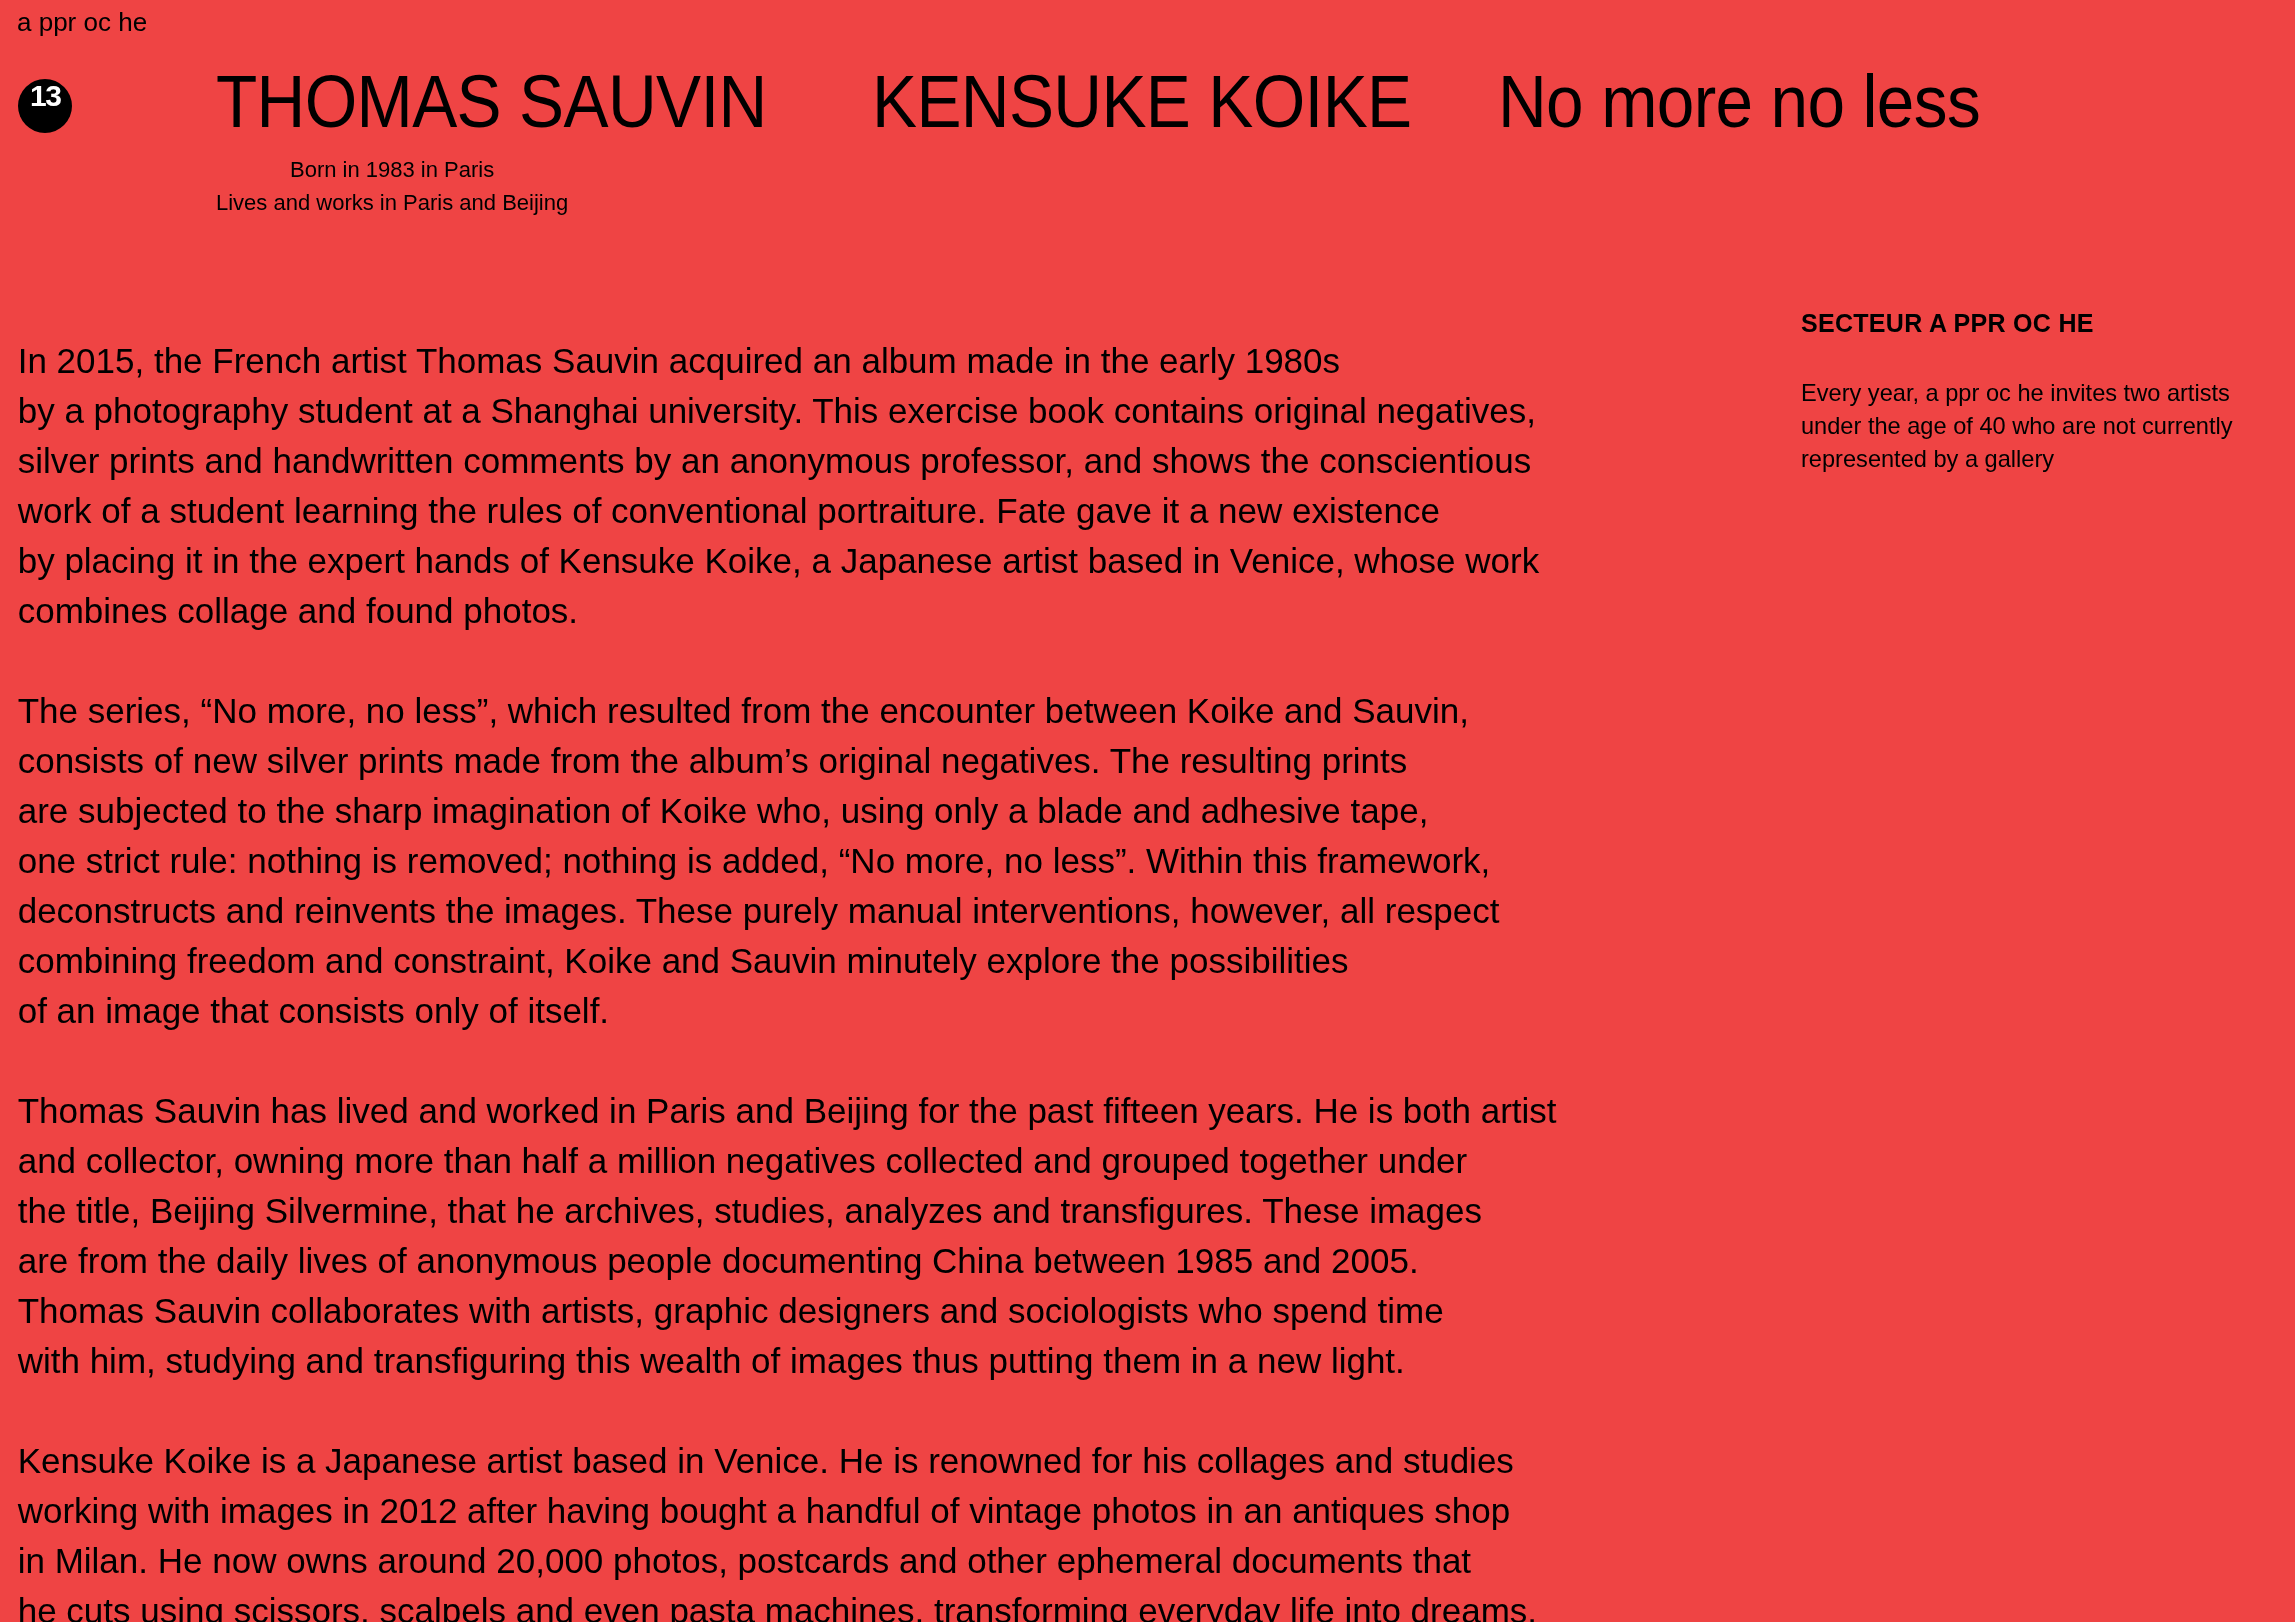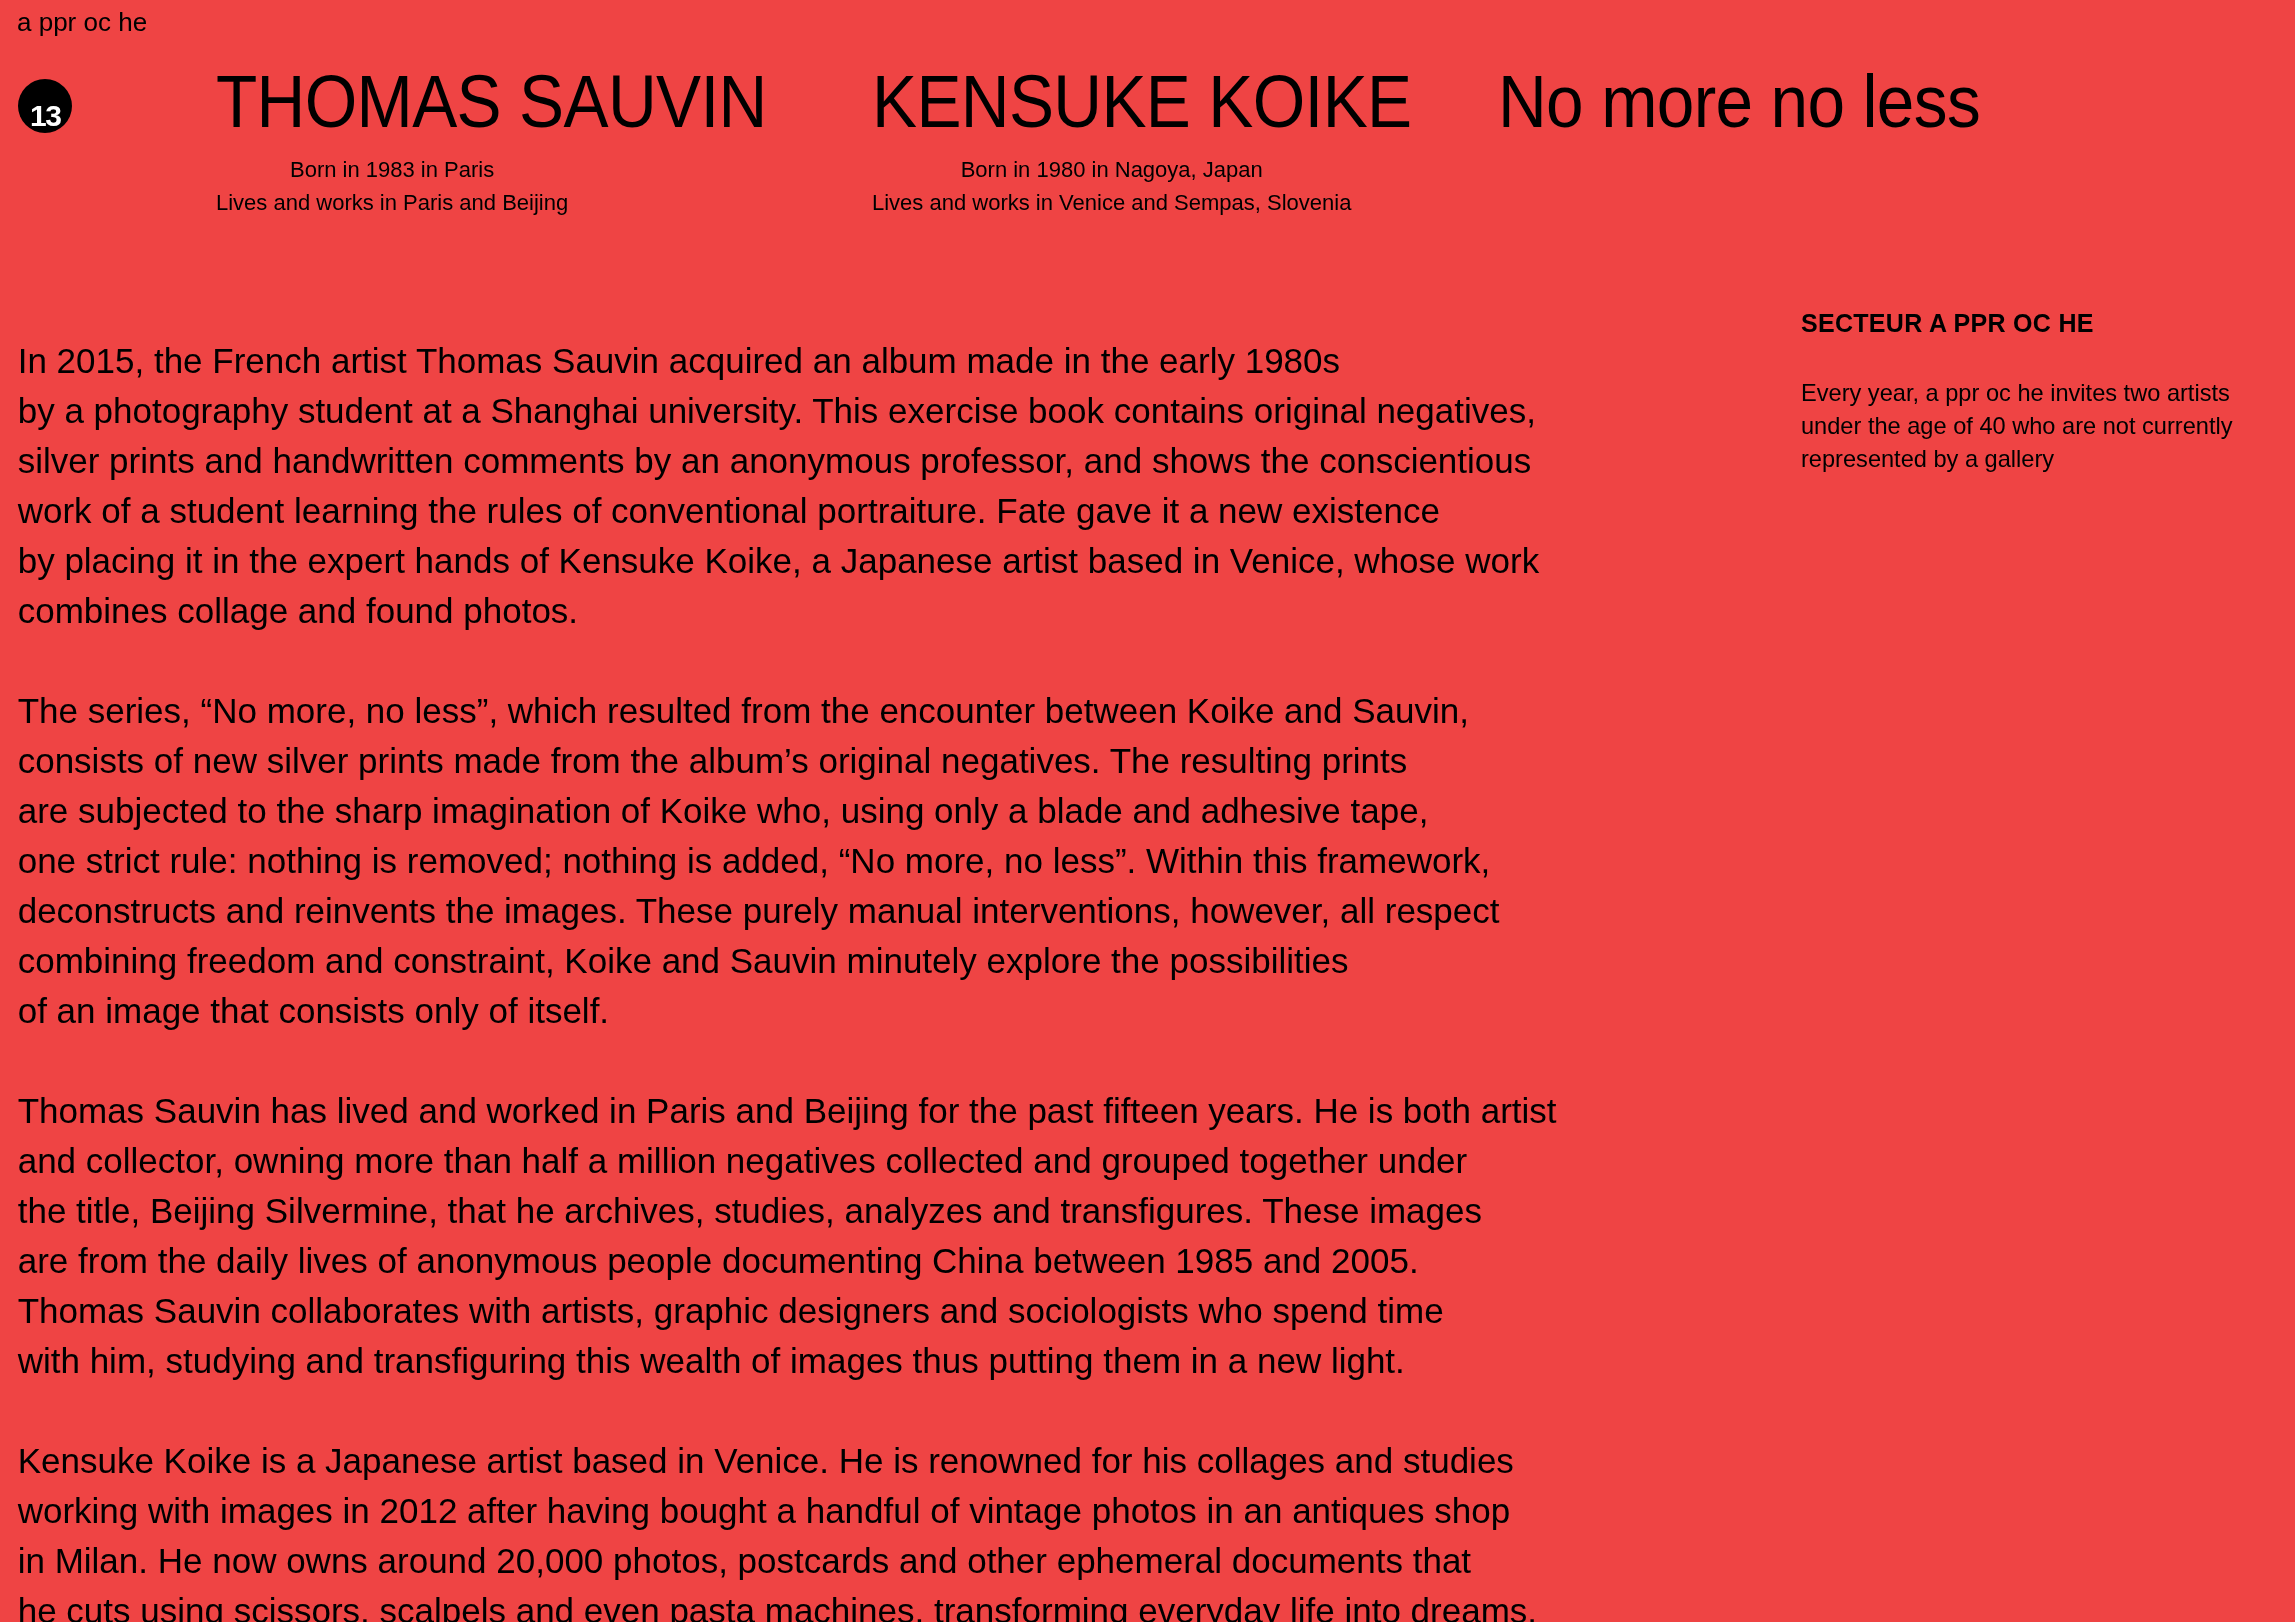--- a/index.html
+++ b/index.html
@@ -22,21 +22,21 @@
   }
   .badge {
     position: absolute;
     left: 18.3px;
     top: 79px;
     width: 54px;
     height: 54px;
     background: #000000;
     border-radius: 50%;
     display: flex;
-    align-items: flex-end;
+    align-items: flex-start;
     justify-content: center;
   }
   .badge .num {
     color: #ffffff;
     font-size: 30px;
     font-weight: 700;
     letter-spacing: -1.3px;
   }
   .artist-title {
     position: absolute;
@@ -105,24 +105,20 @@
 
   <div class="artist-title t-thomas">THOMAS SAUVIN</div>
   <div class="artist-title t-kensuke">KENSUKE KOIKE</div>
   <div class="artist-title t-series">No more no less</div>
 
   <div class="subtitle sub-thomas">
     <div class="line">Born in 1983 in Paris</div>
     <div class="line">Lives and works in Paris and Beijing</div>
   </div>
 
-  <div class="subtitle sub-kensuke">
-    <div class="line">Born in 1980 in Nagoya, Japan</div>
-    <div class="line">Lives and works in Venice and Sempas, Slovenia</div>
-  </div>
 
   <div class="body-text">
     <div class="para">
         <div class="line">In 2015, the French artist Thomas Sauvin acquired an album made in the early 1980s</div>
         <div class="line">by a photography student at a Shanghai university. This exercise book contains original negatives,</div>
         <div class="line">silver prints and handwritten comments by an anonymous professor, and shows the conscientious</div>
         <div class="line">work of a student learning the rules of conventional portraiture. Fate gave it a new existence</div>
         <div class="line">by placing it in the expert hands of Kensuke Koike, a Japanese artist based in Venice, whose work</div>
         <div class="line">combines collage and found photos.</div>
       </div>

